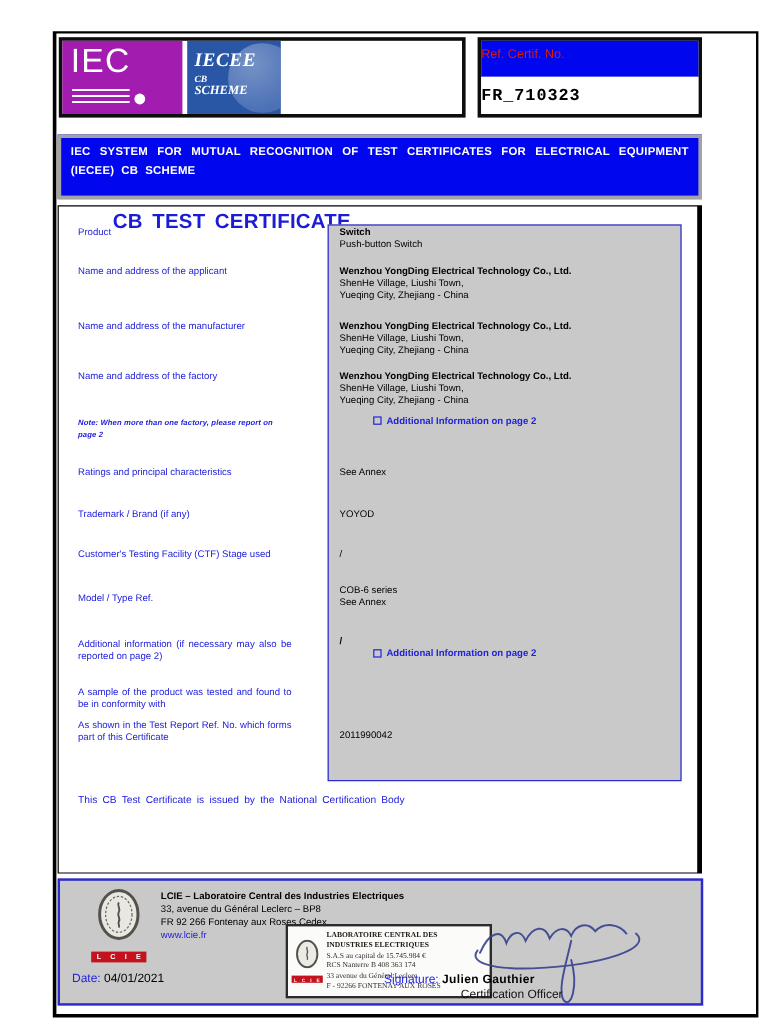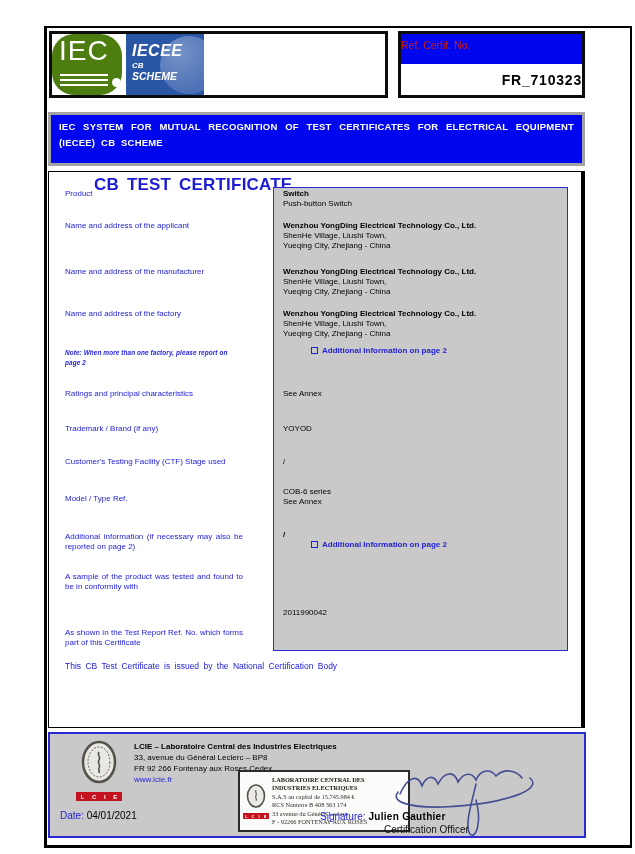--- a/index.html
+++ b/index.html
@@ -11,50 +11,50 @@
   .outer-frame {
     position:absolute; left:44px; top:26px; width:588px; height:822px;
     border:2px solid #000; border-left-width:3px; border-bottom-width:3px;
   }
   
   .logo-box {
     position:absolute; left:49px; top:31px; width:339px; height:67px;
     border:3px solid #0d0d0d; background:#fff; display:flex; gap:4px;
   }
   .iec-tile {
-    position:relative; width:70px; height:100%; background:#4d7c0f; color:#fff;border-radius:22px;
+    position:relative; width:100px; height:100%; background:#a21caf; color:#fff;
   }
   .iec-text { font-size:28px; letter-spacing:1px; margin:1px 0 0 7px; }
   .iec-lines {
     position:absolute; left:8px; bottom:9px; width:48px; height:12px;
     background:repeating-linear-gradient(to bottom,#fff 0 2px,transparent 2px 5px);
   }
   .iec-dot { position:absolute; left:60px; bottom:8px; width:9px; height:9px; border-radius:50%; background:#fff; }
   .iecee-tile {
     position:relative; width:78px; height:100%; background:#2a57a5; color:#fff; overflow:hidden;
   }
   .iecee-globe {
     position:absolute; right:-14px; top:2px; width:58px; height:58px; border-radius:50%;
     background:radial-gradient(circle at 35% 30%, #9db2d8, #5f7fc0 70%); opacity:.65;
   }
-  .iecee-text { position:absolute; left:6px; top:9px; font-style:italic; font-weight:bold; line-height:1; }
+  .iecee-text { position:absolute; left:6px; top:9px; font-style:italic; font-weight:bold; line-height:1;font-family:Liberation Serif, serif; }
   .iecee-l1 { font-size:16px; letter-spacing:.5px; }
   .iecee-l2 { font-size:8px; margin-top:3px; }
   .iecee-l3 { font-size:10.5px; margin-top:1px; }
   .ref-box {
     position:absolute; left:398px; top:31px; width:187px; height:67px;
     border:3px solid #0d0d0d; background:#fff;
   }
   .ref-band {
     height:30px; background:#0007ee; color:#d41c0e; 
     font-size:10.5px; padding-top:5px;
   }
   .ref-value {
     height:31px; background:#fff; color:#000; font-weight:bold; font-size:14px;
-    text-align:right; padding-top:8px; letter-spacing:.8px;
+    text-align:left; padding-top:8px; letter-spacing:.8px;font-family:Liberation Mono, monospace;
   }
   
   .banner {
     position:absolute; left:48px; top:112px; width:537px; height:54px;
     border:3px solid #a3a3a3; background:#0007ee; color:#fff;
     font-size:9.5px; font-weight:bold; line-height:16px; letter-spacing:.2px;
     word-spacing:3px; padding:4px 8px; text-align:justify;
   }
   
   .body-box {
@@ -203,21 +203,21 @@
     <div class="flabel jst" style="top:360px">Additional information (if necessary may also be reported on page 2)</div>
     <div class="fval" style="top:358px">
       <div class="b">/</div>
       <div class="chkrow">
         <span class="chk"></span><span>Additional Information on page 2</span>
       </div>
     </div>
 
     <div class="flabel jst" style="top:400px">A sample of the product was tested and found to be in conformity with</div>
 
-    <div class="flabel jst" style="top:456px">As shown in the Test Report Ref. No. which forms part of this Certificate</div>
+    <div class="flabel jst" style="top:428px">As shown in the Test Report Ref. No. which forms part of this Certificate</div>
     <div class="fval" style="top:436px">2011990042</div>
 
     <div class="issued">This CB Test Certificate is issued by the National Certification Body</div>
   </div>
 
   <div class="footer-box">
     <div class="lcie-emblem">
       <svg width="38" height="46" viewBox="0 0 38 46">
         <ellipse cx="19" cy="22" rx="16" ry="20" fill="#e9e7e2" stroke="#55524c" stroke-width="2.5"></ellipse>
         <ellipse cx="19" cy="22" rx="11" ry="15" fill="none" stroke="#6b6760" stroke-width="1" stroke-dasharray="2,1.5"></ellipse>

